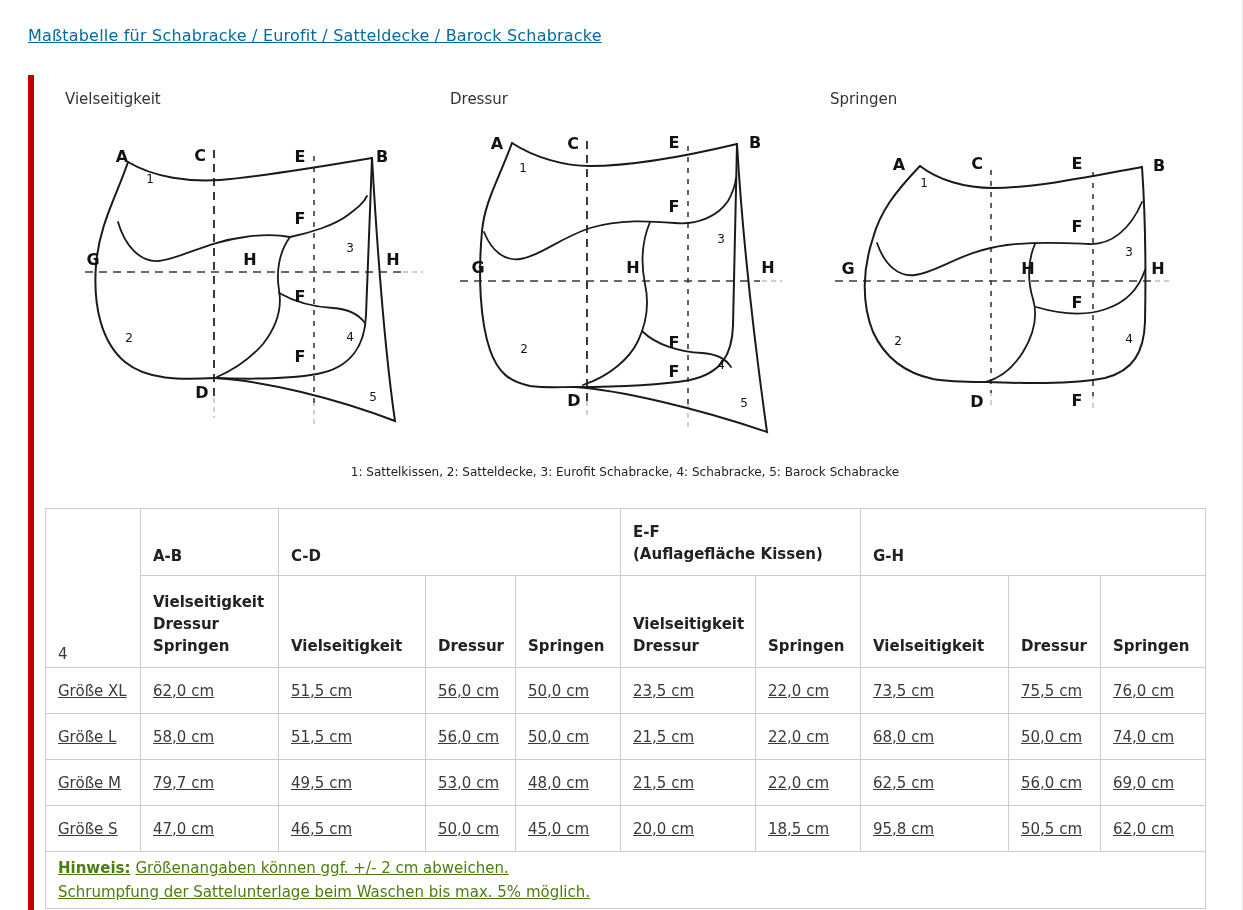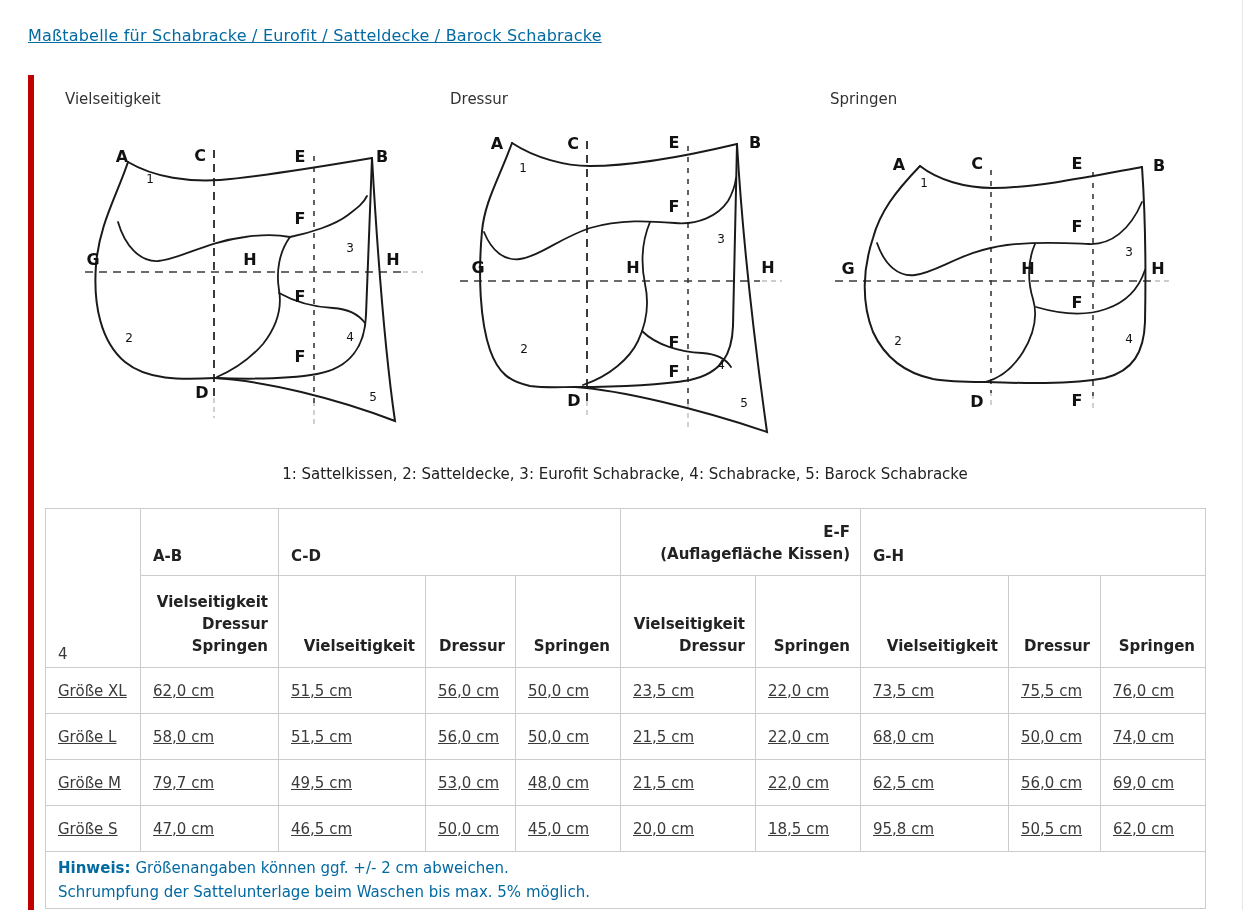--- a/index.html
+++ b/index.html
@@ -24,35 +24,35 @@
   #svg3{left:835px;top:150px}
   svg path{fill:none;stroke:#1a1a1a;stroke-width:2;stroke-linecap:round;}
   svg path.inner{stroke-width:1.8;}
   svg line.dash1{stroke:#3a3a3a;stroke-width:2;stroke-dasharray:8 6;}
   svg line.dash2{stroke:#3a3a3a;stroke-width:1.6;stroke-dasharray:5 6;}
   svg line.dashh{stroke:#3a3a3a;stroke-width:1.6;stroke-dasharray:8 6;}
   svg line.dashl{stroke:#bdbdbd;stroke-width:1.4;stroke-dasharray:5 4;}
   svg text{font-family:"DejaVu Sans","Liberation Sans",sans-serif;fill:#111;}
   svg text.pt{font-size:16px;font-weight:bold;text-anchor:middle;}
   svg text.num{font-size:12px;text-anchor:middle;}
-  .legend{position:absolute;left:45px;top:465px;width:1160px;text-align:center;font-size:15px;color:#222;}
+  .legend{position:absolute;left:45px;top:465px;width:1160px;text-align:center;font-size:12px;color:#222;}
   table.m{
     position:absolute;left:45px;top:508px;width:1160px;
     border-collapse:collapse;table-layout:fixed;font-size:15px;color:#3a3a3a;
   }
   table.m th,table.m td{border:1px solid #cccccc;overflow:hidden;}
   table.m th{font-weight:bold;color:#222;text-align:left;vertical-align:bottom;padding:8px 10px 10px 12px;}
   table.m td{padding:4px 10px 4px 12px;}
   tr.h1{height:67px;}
   tr.h2{height:92px;}
   tr.d{height:46px;text-decoration:underline;}
   tr.noterow{height:54px;}
   td.corner{vertical-align:bottom;padding-bottom:12px;}
-  .subl{line-height:22px;text-align:right;}
-  td.note{vertical-align:middle;line-height:24px;color:#0369a1;}
+  .subl{line-height:22px;}
+  td.note{vertical-align:middle;line-height:24px;color:#4d7c0f;text-decoration:underline;}
   .note-label{font-weight:bold;margin-right:5px;}
 </style>
 </head>
 <body>
 
 <div class="page-edge"></div>
 
 <div class="page-title">Maßtabelle für Schabracke / Eurofit / Satteldecke / Barock Schabracke</div>
 <div class="accent-bar"></div>
 

